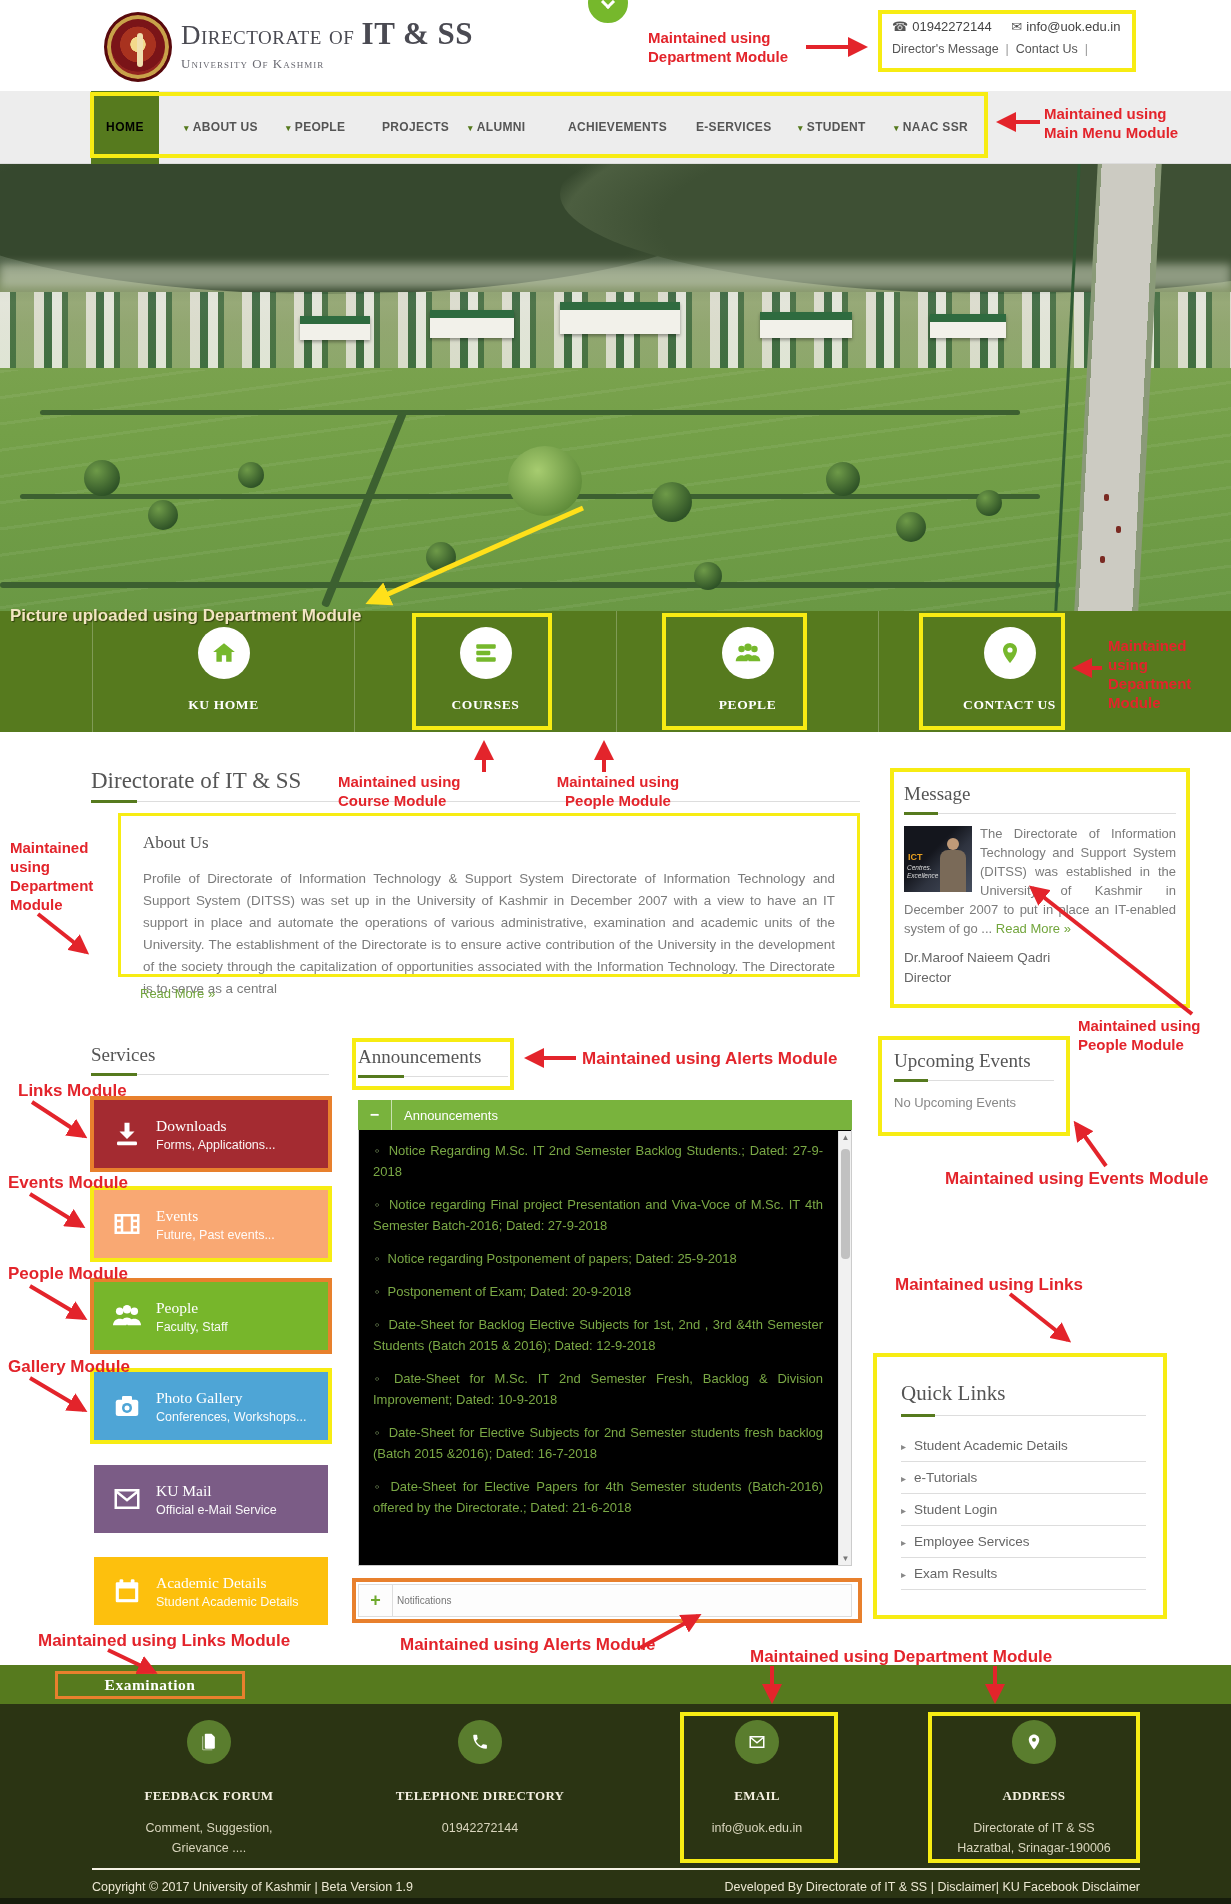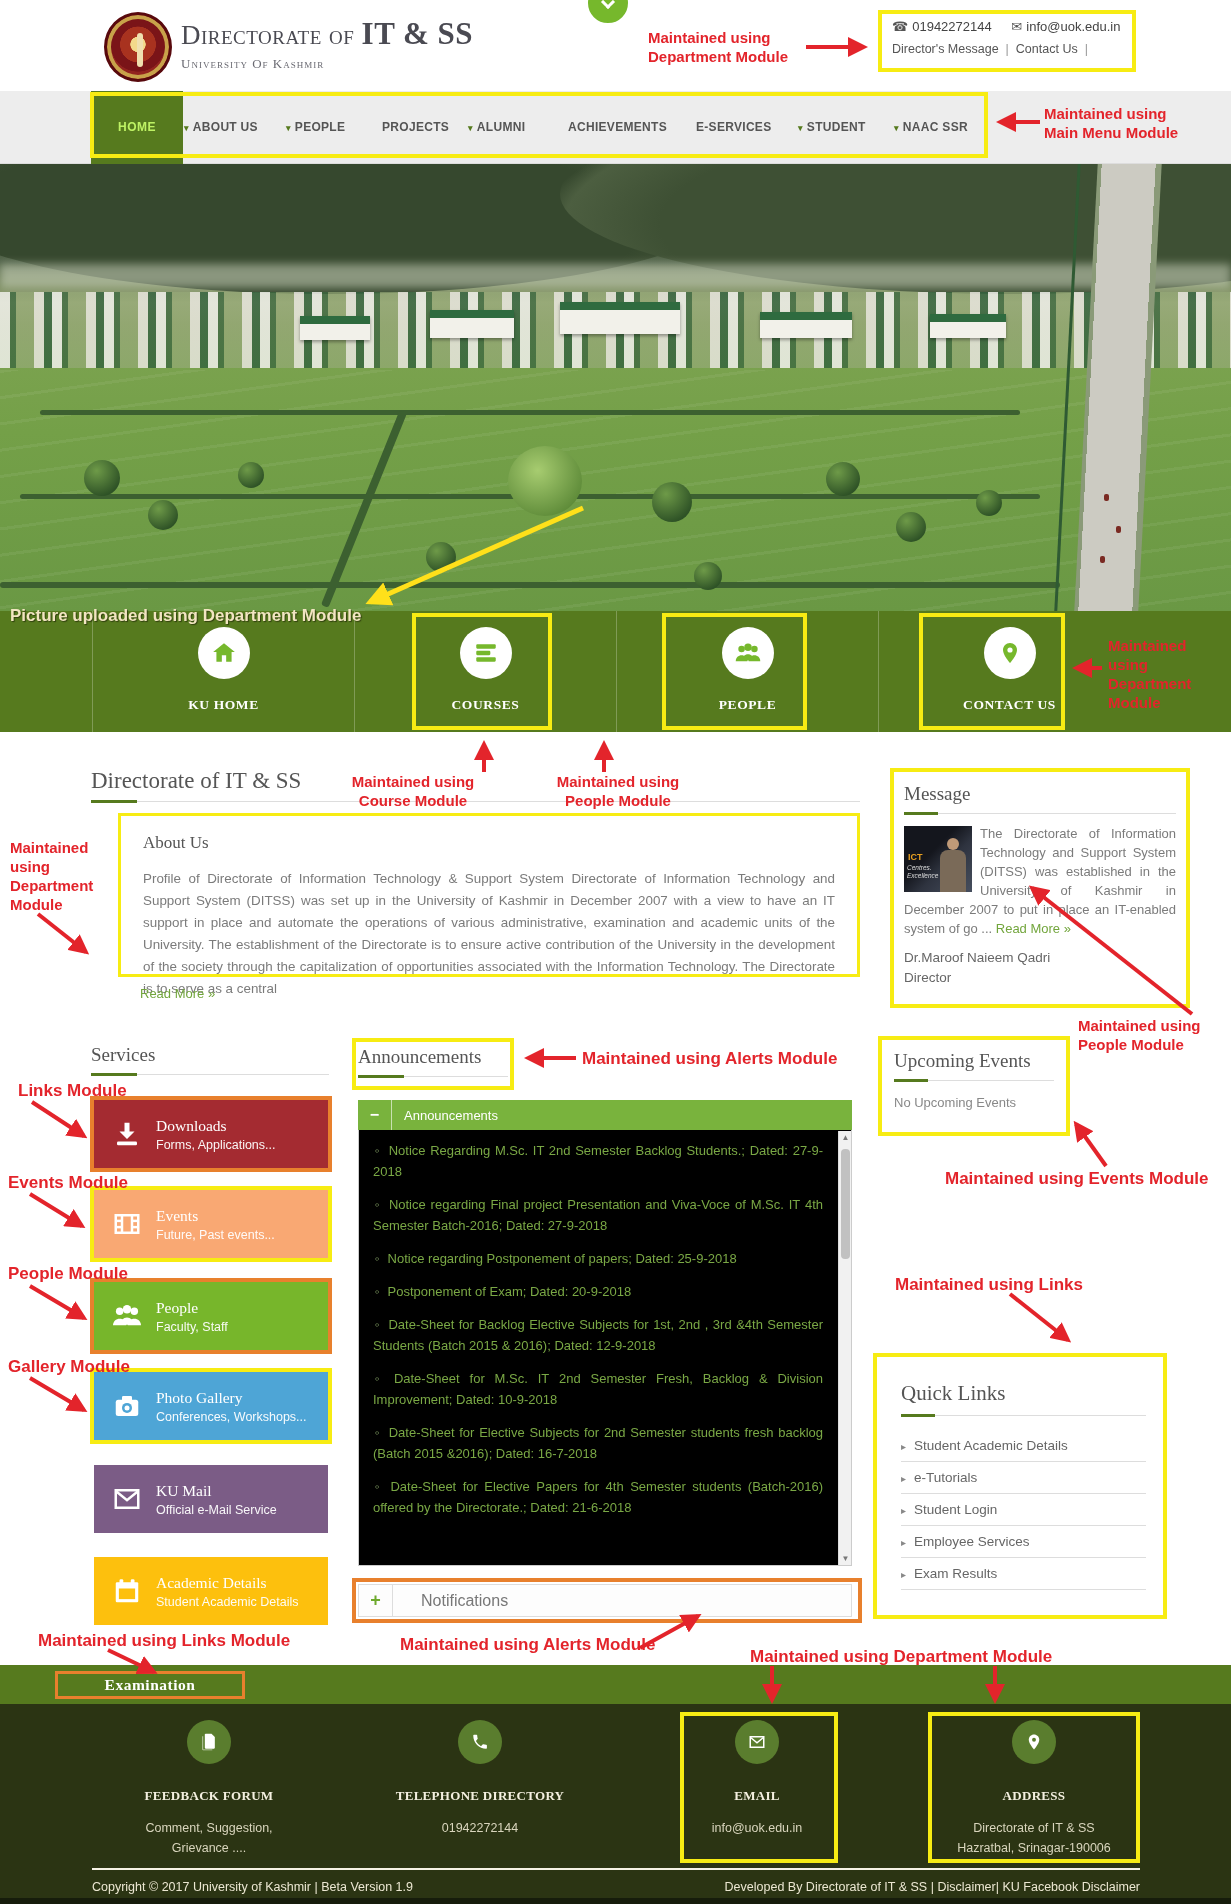--- a/index.html
+++ b/index.html
@@ -19,21 +19,21 @@
   .scroll-circle{position:absolute;left:585px;top:-20px;width:46px;height:46px;border-radius:50%;background:#76b82c;border:3px solid #fff}
   .scroll-circle i{position:absolute;left:15px;top:14px;width:10px;height:10px;border-right:3px solid #fff;border-bottom:3px solid #fff;transform:rotate(45deg)}
   .contact-box{position:absolute;left:878px;top:10px;width:258px;height:62px;border:4px solid #f7ec13;background:#fff;padding:5px 10px 0 10px}
   .contact-line1{font-size:13px;color:#444;white-space:nowrap}
   .contact-line1 .glyph{color:#555;margin-right:4px}
   .contact-line1 .gap{display:inline-block;width:16px}
   .contact-line2{font-size:12.5px;color:#555;margin-top:8px;white-space:nowrap}
   .contact-line2 .pipe{color:#999;margin:0 7px}
   
   .menu-bar{position:absolute;left:0;top:91px;width:1231px;height:73px;background:#ededed;border-bottom:1px solid #ddd}
-  .home-item{position:absolute;left:91px;top:0;width:92px;height:73px;background:#567a1e;color:#bef264;
+  .home-item{position:absolute;left:91px;top:0;width:68px;height:73px;background:#567a1e;color:#000000;
     font-size:12px;font-weight:bold;text-align:center;line-height:73px;letter-spacing:.5px}
   .mi{position:absolute;top:0;height:73px;line-height:73px;font-size:12px;font-weight:bold;color:#555;letter-spacing:.3px;white-space:nowrap}
   .mi .caret{font-size:9px;color:#567a1e;margin-right:4px}
   .menu-outline{position:absolute;left:90px;top:1px;width:898px;height:66px;border:4px solid #f7ec13;pointer-events:none}
   
   .hero{position:absolute;left:0;top:164px;width:1231px;height:447px;overflow:hidden;
     background:linear-gradient(180deg,#aab4a0 0%,#70815c 6%,#47583c 14%,#52644a 22%,#74865c 27%,#9aa878 31%,#8aa062 36%,#7aa24e 45%,#74a048 60%,#6f9c46 80%,#6a9844 100%)}
   .ridge1{position:absolute;left:-80px;top:-60px;width:820px;height:190px;border-radius:50%;background:radial-gradient(ellipse at 45% 65%,#36482e 0 55%,#46583a 70%,transparent 74%)}
   .ridge2{position:absolute;left:560px;top:-70px;width:900px;height:200px;border-radius:50%;background:radial-gradient(ellipse at 50% 65%,#3e5034 0 55%,#4c5e40 70%,transparent 74%)}
   .haze{position:absolute;left:0;top:100px;width:1231px;height:24px;background:rgba(222,228,206,.5);filter:blur(4px)}
@@ -86,21 +86,21 @@
   .annc-head .hlab{margin-left:12px;font-size:13px}
   .annc-body{position:absolute;left:358px;top:1130px;width:494px;height:436px;border:1px solid #ccc;border-top:none;background:#000000;overflow:hidden;padding:10px 28px 0 14px}
   .aitem{margin-bottom:12px;font-size:13px;line-height:21px;color:#7aa845;text-align:justify}
   .aitem .ab{margin:0 8px 0 2px;color:#8aa86a}
   .sbar{position:absolute;left:838px;top:1131px;width:13px;height:434px;background:#f1f1f1;border-left:1px solid #ddd}
   .sbar .up,.sbar .dn{position:absolute;left:0;width:13px;font-size:8px;color:#777;text-align:center;cursor:pointer}
   .sbar .up{top:2px}.sbar .dn{bottom:2px}
   .sbar .thumb{position:absolute;left:2px;top:18px;width:9px;height:110px;background:#c1c1c1;border-radius:4px;cursor:grab}
   .notif-bar{position:absolute;left:358px;top:1584px;width:494px;height:33px;background:#fdfdfd;border:1px solid #ddd;display:flex;align-items:center}
   .notif-bar .pcell{width:34px;text-align:center;color:#6eaa2e;font-weight:bold;font-size:18px;border-right:1px solid #ddd;line-height:31px}
-  .notif-bar .nlab{margin-left:28px;font-size:16px;color:#777}
+  .notif-bar .nlab{margin-left:4px;font-size:10px;color:#777}
   
   .events-box{position:absolute;left:878px;top:1036px;width:192px;height:100px;border:4px solid #f7ec13;background:#fff;padding:10px 12px}
   .events-box h3{font-family:"Liberation Serif",serif;font-size:19px;color:#555;font-weight:normal}
   .ev-rule{position:relative;border-bottom:1px solid #ddd;margin:8px 0 14px 0}
   .ev-rule::before{content:"";position:absolute;left:0;top:-1px;width:34px;height:3px;background:#567a1e}
   .events-box .noev{font-size:13px;color:#888}
   .quick-box{position:absolute;left:873px;top:1353px;width:294px;height:266px;border:4px solid #f7ec13;background:#fff;padding:24px 17px 0 24px}
   .quick-box h3{font-family:"Liberation Serif",serif;font-size:21px;color:#555;font-weight:normal}
   .ql-rule{position:relative;border-bottom:1px solid #ddd;margin:9px 0 14px 0}
   .ql-rule::before{content:"";position:absolute;left:0;top:-1px;width:34px;height:3px;background:#567a1e}
@@ -244,21 +244,21 @@
       <div class="lbl">CONTACT US</div>
     </div>
   </div>
   <div class="ybox" style="left:412px;top:613px;width:140px;height:117px"></div>
   <div class="ybox" style="left:662px;top:613px;width:145px;height:117px"></div>
   <div class="ybox" style="left:919px;top:613px;width:146px;height:117px"></div>
   <div class="ann s15" style="left:1108px;top:636px;width:100px">Maintained using Department Module</div>
 
   <div class="h-serif abs" style="left:91px;top:768px;font-size:23px">Directorate of IT &amp; SS</div>
   <div class="rule" style="left:91px;top:801px;width:769px"></div>
-  <div class="ann s15" style="left:338px;top:772px;width:150px;text-align:center">Maintained using Course Module</div>
+  <div class="ann s15" style="left:338px;top:772px;width:150px;text-align:left">Maintained using Course Module</div>
   <div class="ann s15" style="left:543px;top:772px;width:150px;text-align:center">Maintained using People Module</div>
 
   <div class="about-box">
     <h3>About Us</h3>
     <p>Profile of Directorate of Information Technology &amp; Support System   Directorate of Information Technology and Support System (DITSS) was set up in the University of Kashmir in December 2007 with a view to have an IT support in place and automate the operations of various administrative, examination and academic units of the University. The establishment of the Directorate is to ensure active contribution of the University in the development of the society through the capitalization of opportunities associated with the Information Technology. The Directorate is to serve as a central</p>
   </div>
   <a class="readmore abs" style="left:140px;top:986px">Read More »</a>
   <div class="ann s15" style="left:10px;top:838px;width:95px">Maintained using Department Module</div>
 
   <div class="message-box">

